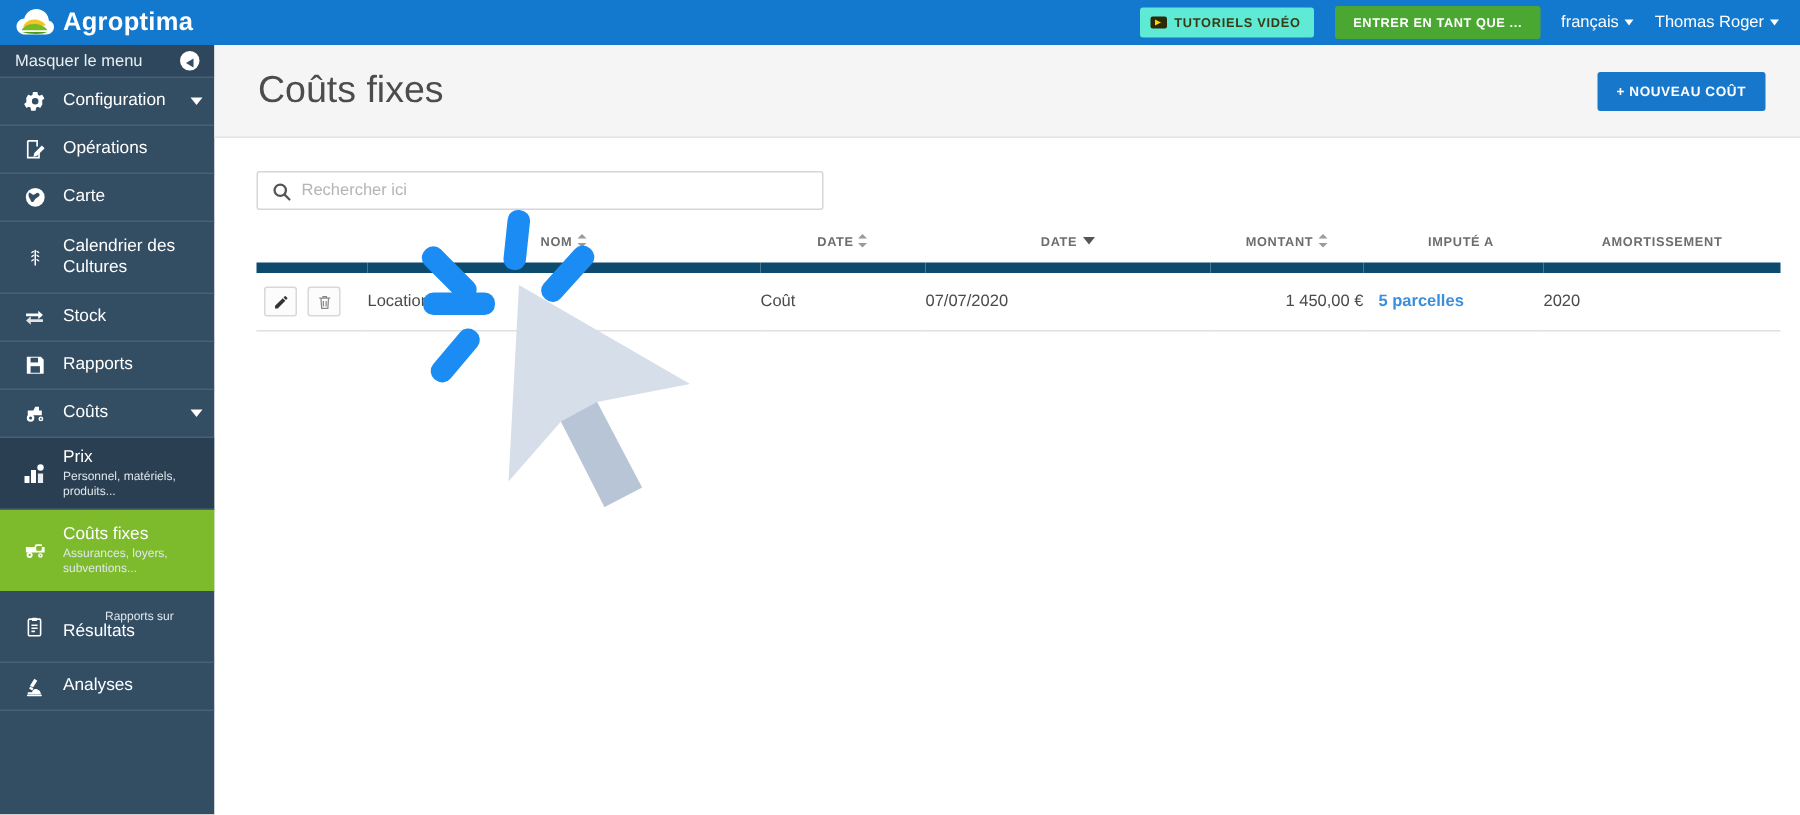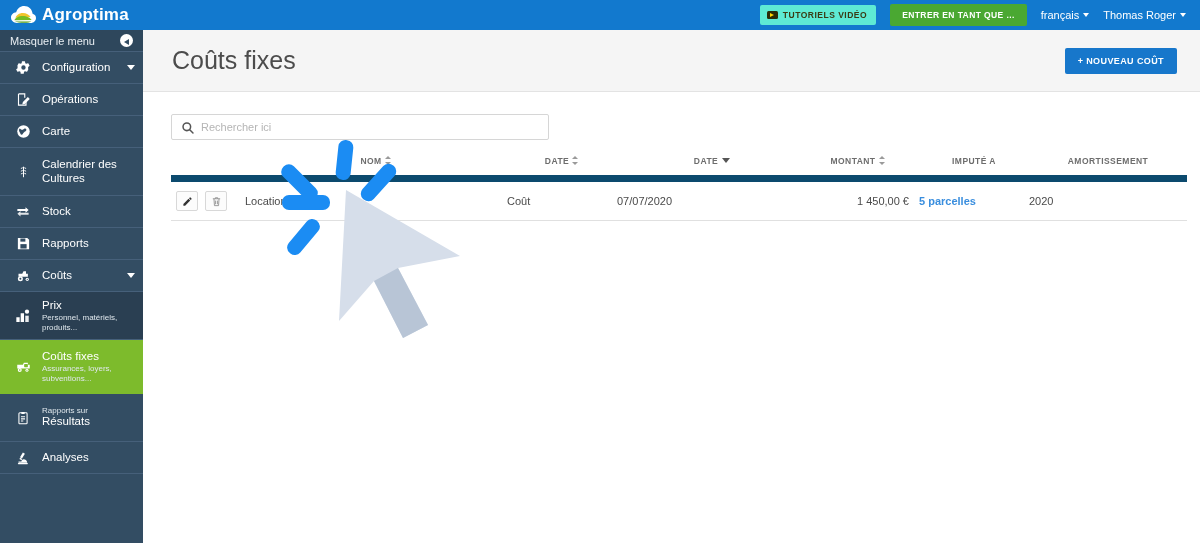--- a/index.html
+++ b/index.html
@@ -76,21 +76,21 @@
     border-bottom: 1px solid #46607a; color: #ffffff;
   }
   .nav-item.tall { min-height: 48px; }
   .nav-item .nv-ico {
     width: 22px; flex: 0 0 22px; display: flex; align-items: center;
     justify-content: center; margin-right: 8px;
   }
   .nav-text { display: flex; flex-direction: column; line-height: 1.15; }
   .nav-label { font-size: 11.5px; }
   .nav-sub { font-size: 8px; color: #dfe7ec; margin-top: 1px; }
-  .nav-sup { font-size: 8px; color: #dfe7ec; margin-bottom: 0px; }
+  .nav-sup { font-size: 8px; color: #dfe7ec; margin-bottom: 0px; margin-left: 28px; }
   .nav-item .chev {
     margin-left: auto; width: 0; height: 0;
     border-left: 4px solid transparent; border-right: 4px solid transparent;
     border-top: 5px solid #ffffff;
   }
   .nav-item.active { background: #7DBB2C; border-bottom-color: #7DBB2C; }
   .nav-item.hover-dark { background: #2A3F52; }
   svg.ico { display: block; }
 
   

